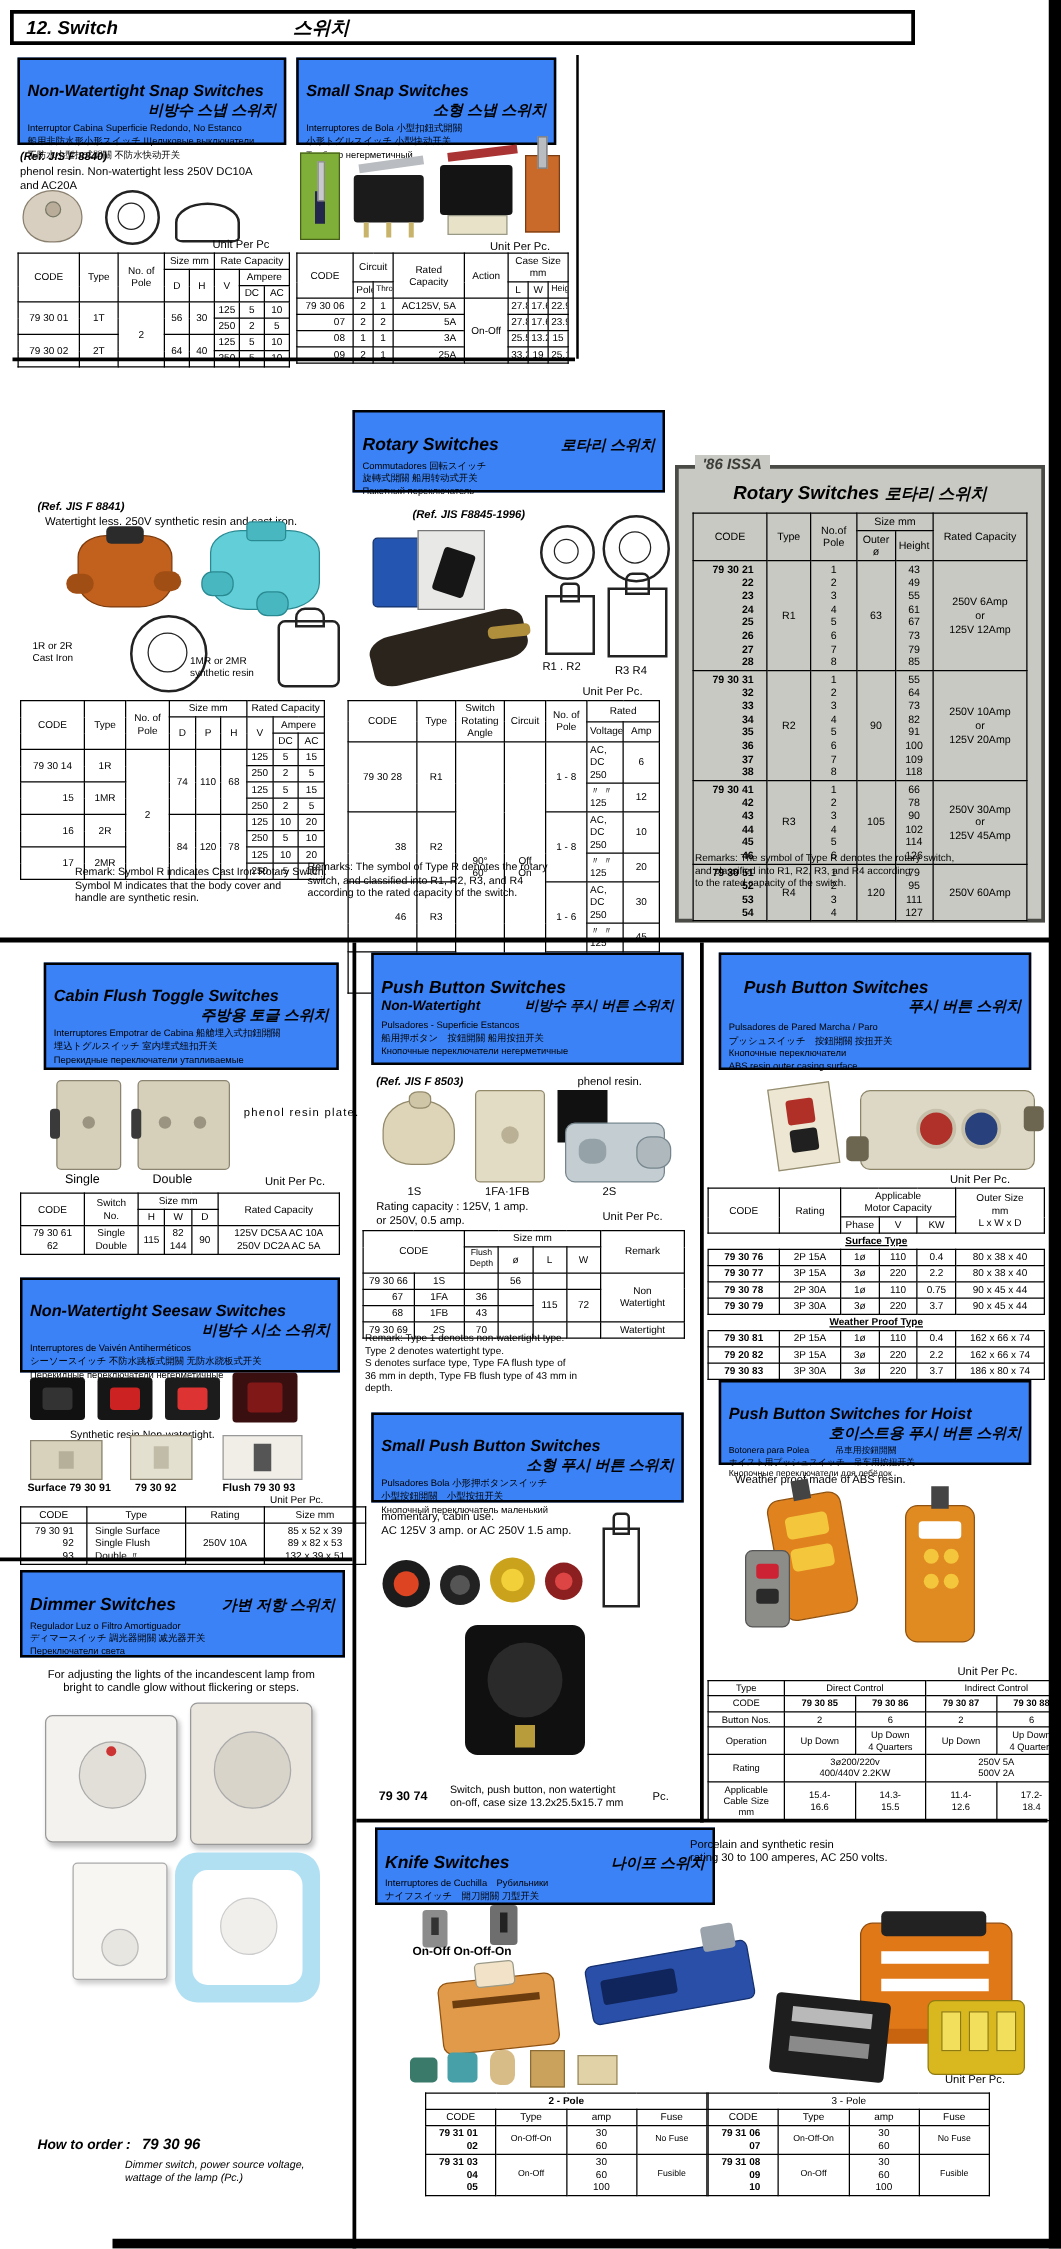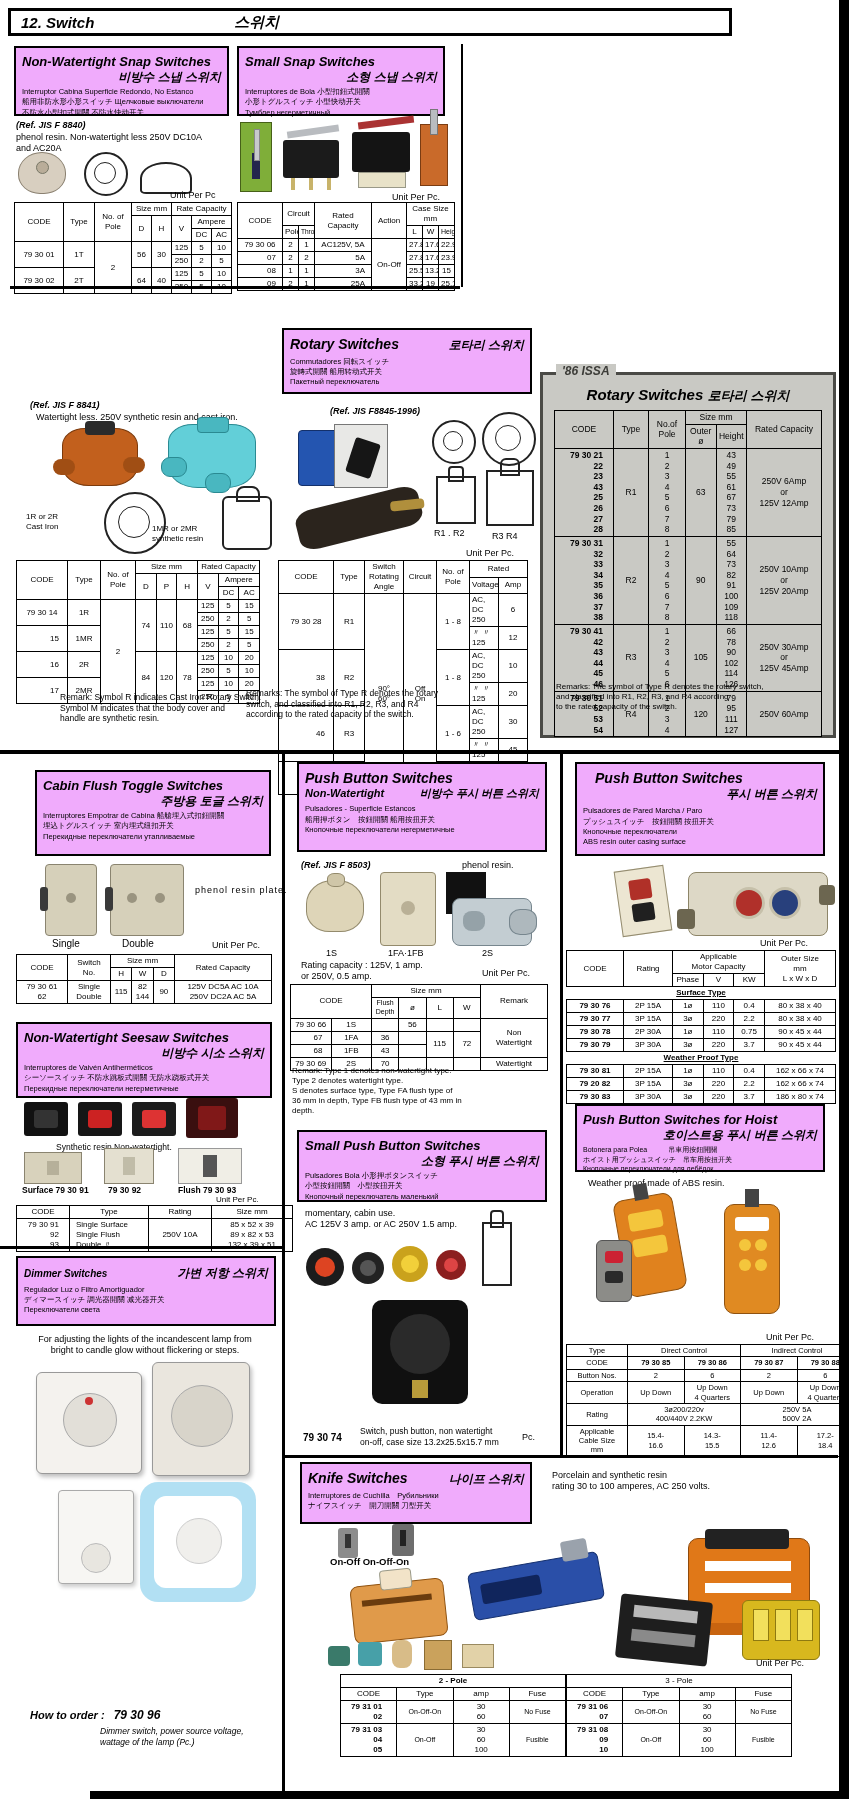--- a/index.html
+++ b/index.html
@@ -1,19 +1,19 @@
 <!DOCTYPE html>
 <html><head>
 <meta charset="utf-8">
 <style>
   html,body{margin:0;padding:0;background:#fff}
   #page{position:relative;width:849px;height:1799px;background:#fff;
         font-family:"Liberation Sans",sans-serif;color:#000;overflow:hidden}
   .abs{position:absolute}
-  .gbox{background:#f0abfc;border:2px solid #000;box-sizing:border-box;padding:7px 6px}
+  .gbox{background:#3b82f6;border:2px solid #000;box-sizing:border-box;padding:18px 6px}
   .t1{font-style:italic;font-weight:bold;font-size:13px;white-space:pre-line;line-height:1.1}
   .t1b{font-style:italic;font-weight:bold;font-size:14px;white-space:pre-line;line-height:1.1}
   .kor{font-weight:bold;font-size:12px;font-style:italic;white-space:pre-line}
   .trow{display:flex;justify-content:space-between;align-items:baseline}
   .krow{text-align:right}
   .sub{font-size:7.5px;line-height:1.35;white-space:pre-line;margin-top:3px}
   .ref{font-style:italic;font-weight:bold;font-size:9px}
   .small{font-size:9px;white-space:pre-line;line-height:1.25}
   .unit{font-size:9px}
   .rem{font-size:8.5px;white-space:pre-line;line-height:1.25}
@@ -419,21 +419,21 @@
       <th style="width:70px" rowspan="2">Rated Capacity</th>
     </tr>
     <tr>
       <th style="width:40px">Outer ø</th>
       <th style="width:40px">Height</th>
     </tr>
     <tr>
       <td style="text-align:right;padding-right:10px;font-weight:bold">79 30 21
 22
 23
-43
+24
 25
 26
 27
 28</td>
       <td>R1</td>
       <td>1
 2
 3
 4
 5
@@ -934,21 +934,21 @@
       <td>11.4-
 12.6</td>
       <td>17.2-
 18.4</td>
     </tr>
   </tbody>
     </table>
 
   <div class="abs gbox" style="left:16px;top:1256px;width:260px;height:70px">
     <div class="trow">
-      <span class="t1" style="font-size:10px">Dimmer Switches</span>
+      <span class="t1" style="font-size:14px">Dimmer Switches</span>
       <span class="kor">가변 저항 스위치</span>
     </div>
     <div class="sub">Regulador Luz o Filtro Amortiguador
 ディマースイッチ 調光器開關 减光器开关
 Переключатели света</div>
   </div>
   <div class="abs small" style="left:30px;top:1334px;text-align:center;width:230px">For adjusting the lights of the incandescent lamp from
 bright to candle glow without flickering or steps.</div>
   <div class="abs" style="left:36px;top:1372px;width:104px;height:100px;background:#f4f2ee;border:1px solid #999;border-radius:6px;box-shadow:2px 3px 4px rgba(0,0,0,.25)">
     <div class="shape" style="left:26px;top:20px;width:52px;height:52px;background:#e2dfd8;border:1px solid #aaa;border-radius:50%"></div>
@@ -966,21 +966,21 @@
     <div class="shape" style="left:14px;top:14px;width:88px;height:92px;background:#fff;border-radius:12px"></div>
     <div class="shape" style="left:36px;top:36px;width:44px;height:44px;background:#f0efec;border:1px solid #ccc;border-radius:50%"></div>
   </div>
   <div class="abs" style="left:30px;top:1708px;font-style:italic;font-weight:bold;font-size:11px">
     <span>How to order :</span>
     <span style="margin-left:6px;font-size:12px">79 30 96</span>
   </div>
   <div class="abs rem" style="left:100px;top:1726px;font-style:italic">Dimmer switch, power source voltage,
 wattage of the lamp  (Pc.)</div>
 
-  <div class="abs gbox" style="left:300px;top:1462px;width:232px;height:62px">
+  <div class="abs gbox" style="left:300px;top:1462px;width:272px;height:62px">
     <div class="trow">
       <span class="t1" style="font-size:14px">Knife Switches</span>
       <span class="kor">나이프 스위치</span>
     </div>
     <div class="sub">Interruptores de Cuchilla　Рубильники
 ナイフスイッチ　開刀開關 刀型开关</div>
   </div>
   <div class="abs small" style="left:552px;top:1470px">Porcelain and synthetic resin
 rating 30 to 100 amperes, AC 250 volts.</div>
 

